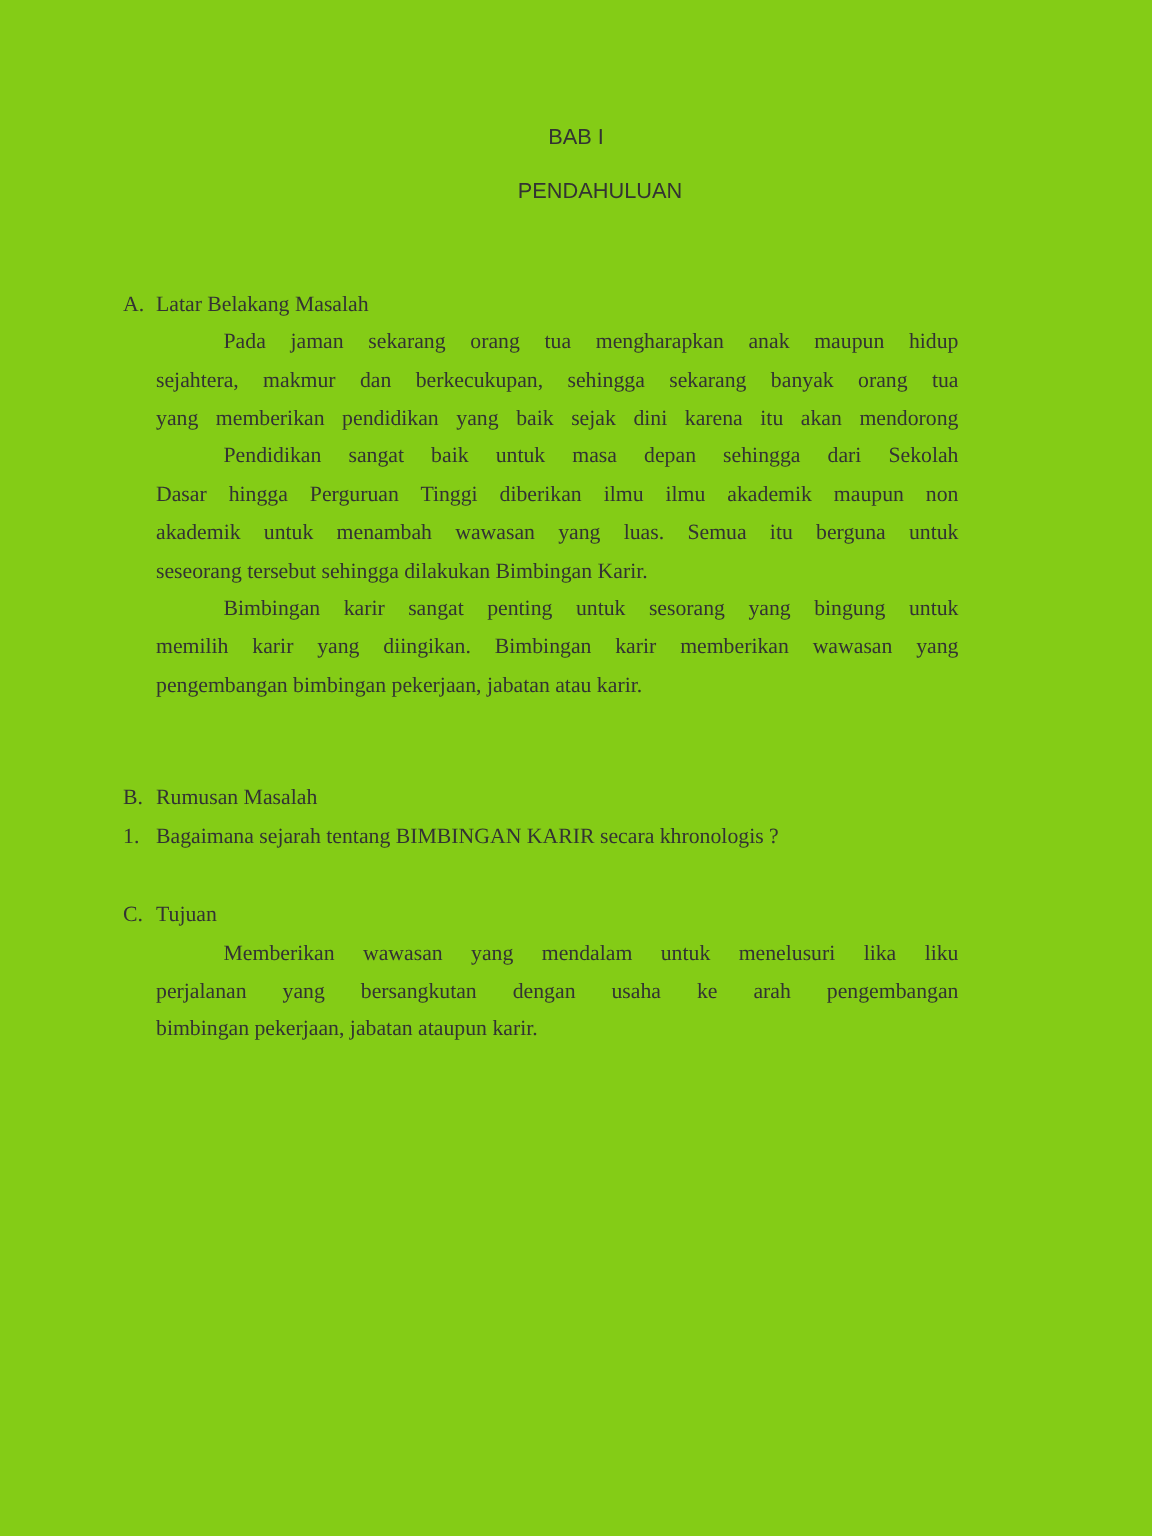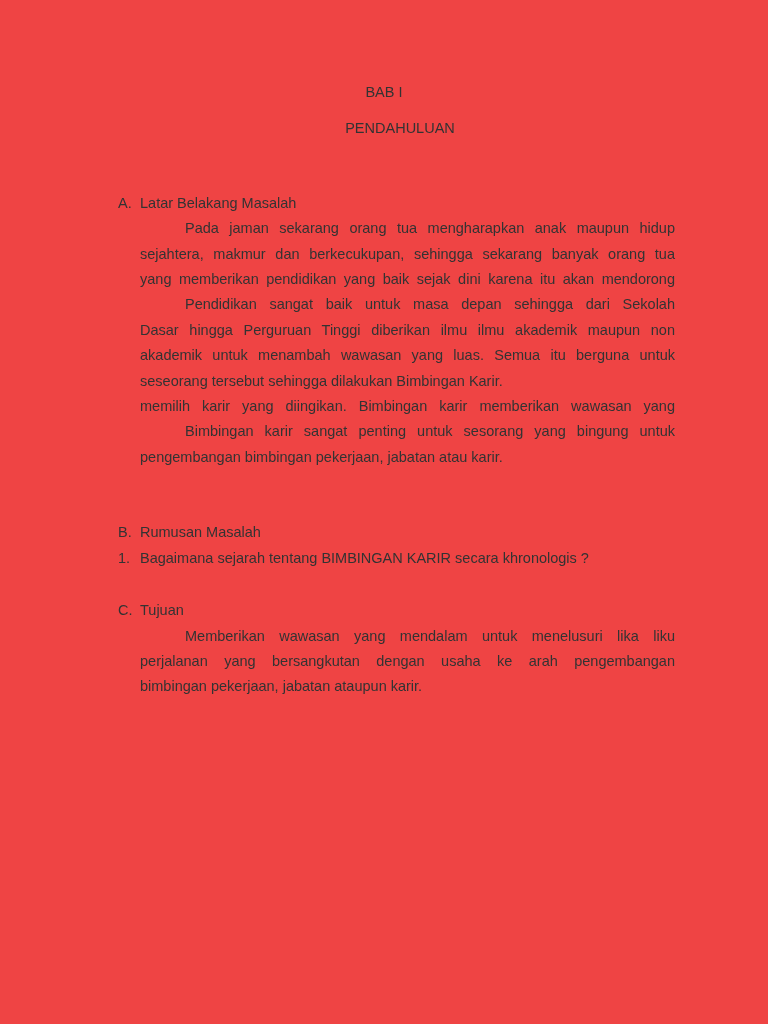--- a/index.html
+++ b/index.html
@@ -6,34 +6,34 @@
     margin: 0;
     padding: 0;
     background: #ffffff;
   }
   .page {
     position: relative;
     width: 768px;
     height: 1024px;
     box-sizing: border-box;
     padding-top: 80px;
-    background: #ef4444;
+    background: #84cc16;
     overflow: hidden;
     font-family: "Liberation Sans", sans-serif;
     font-size: 14.5px;
     line-height: 25.4px;
     color: #333333;
   }
   .chapter {
     text-align: center;
     white-space: pre;
   }
   .chapter.title2 { margin-top: 11px; margin-left: 32px; }
 
-  .sec { padding-left: 118px; }
+  .sec { padding-left: 82px; font-family: Liberation Serif, serif; }
   .sec-a { margin-top: 49px; }
   .sec-b { margin-top: 50px; }
   .sec-c { margin-top: 27px; }
 
   .sec-head .letter {
     display: inline-block;
     width: 22px;
   }
 
   .para {
@@ -72,22 +72,22 @@
         <div class="line">sejahtera, makmur dan berkecukupan, sehingga sekarang banyak orang tua</div>
         <div class="line">yang memberikan pendidikan yang baik sejak dini karena itu akan mendorong</div>
       </div>
     <div class="para">
         <div class="line first">Pendidikan sangat baik untuk masa depan sehingga dari Sekolah</div>
         <div class="line">Dasar hingga Perguruan Tinggi diberikan ilmu ilmu akademik maupun non</div>
         <div class="line">akademik untuk menambah wawasan yang luas. Semua itu berguna untuk</div>
         <div class="line last">seseorang tersebut sehingga dilakukan Bimbingan Karir.</div>
       </div>
     <div class="para">
+        <div class="line first">Bimbingan karir sangat penting untuk sesorang yang bingung untuk</div>
         <div class="line">memilih karir yang diingikan. Bimbingan karir memberikan wawasan yang</div>
-        <div class="line first">Bimbingan karir sangat penting untuk sesorang yang bingung untuk</div>
         <div class="line last">pengembangan bimbingan pekerjaan, jabatan atau karir.</div>
       </div>
   </div>
 
   <div class="sec sec-b">
     <div class="sec-head">
       <span class="letter">B.</span><span class="sec-title">Rumusan Masalah</span>
     </div>
     <div class="list-item">
       <span class="num">1.</span><span class="item-text">Bagaimana sejarah tentang BIMBINGAN KARIR secara khronologis ?</span>

